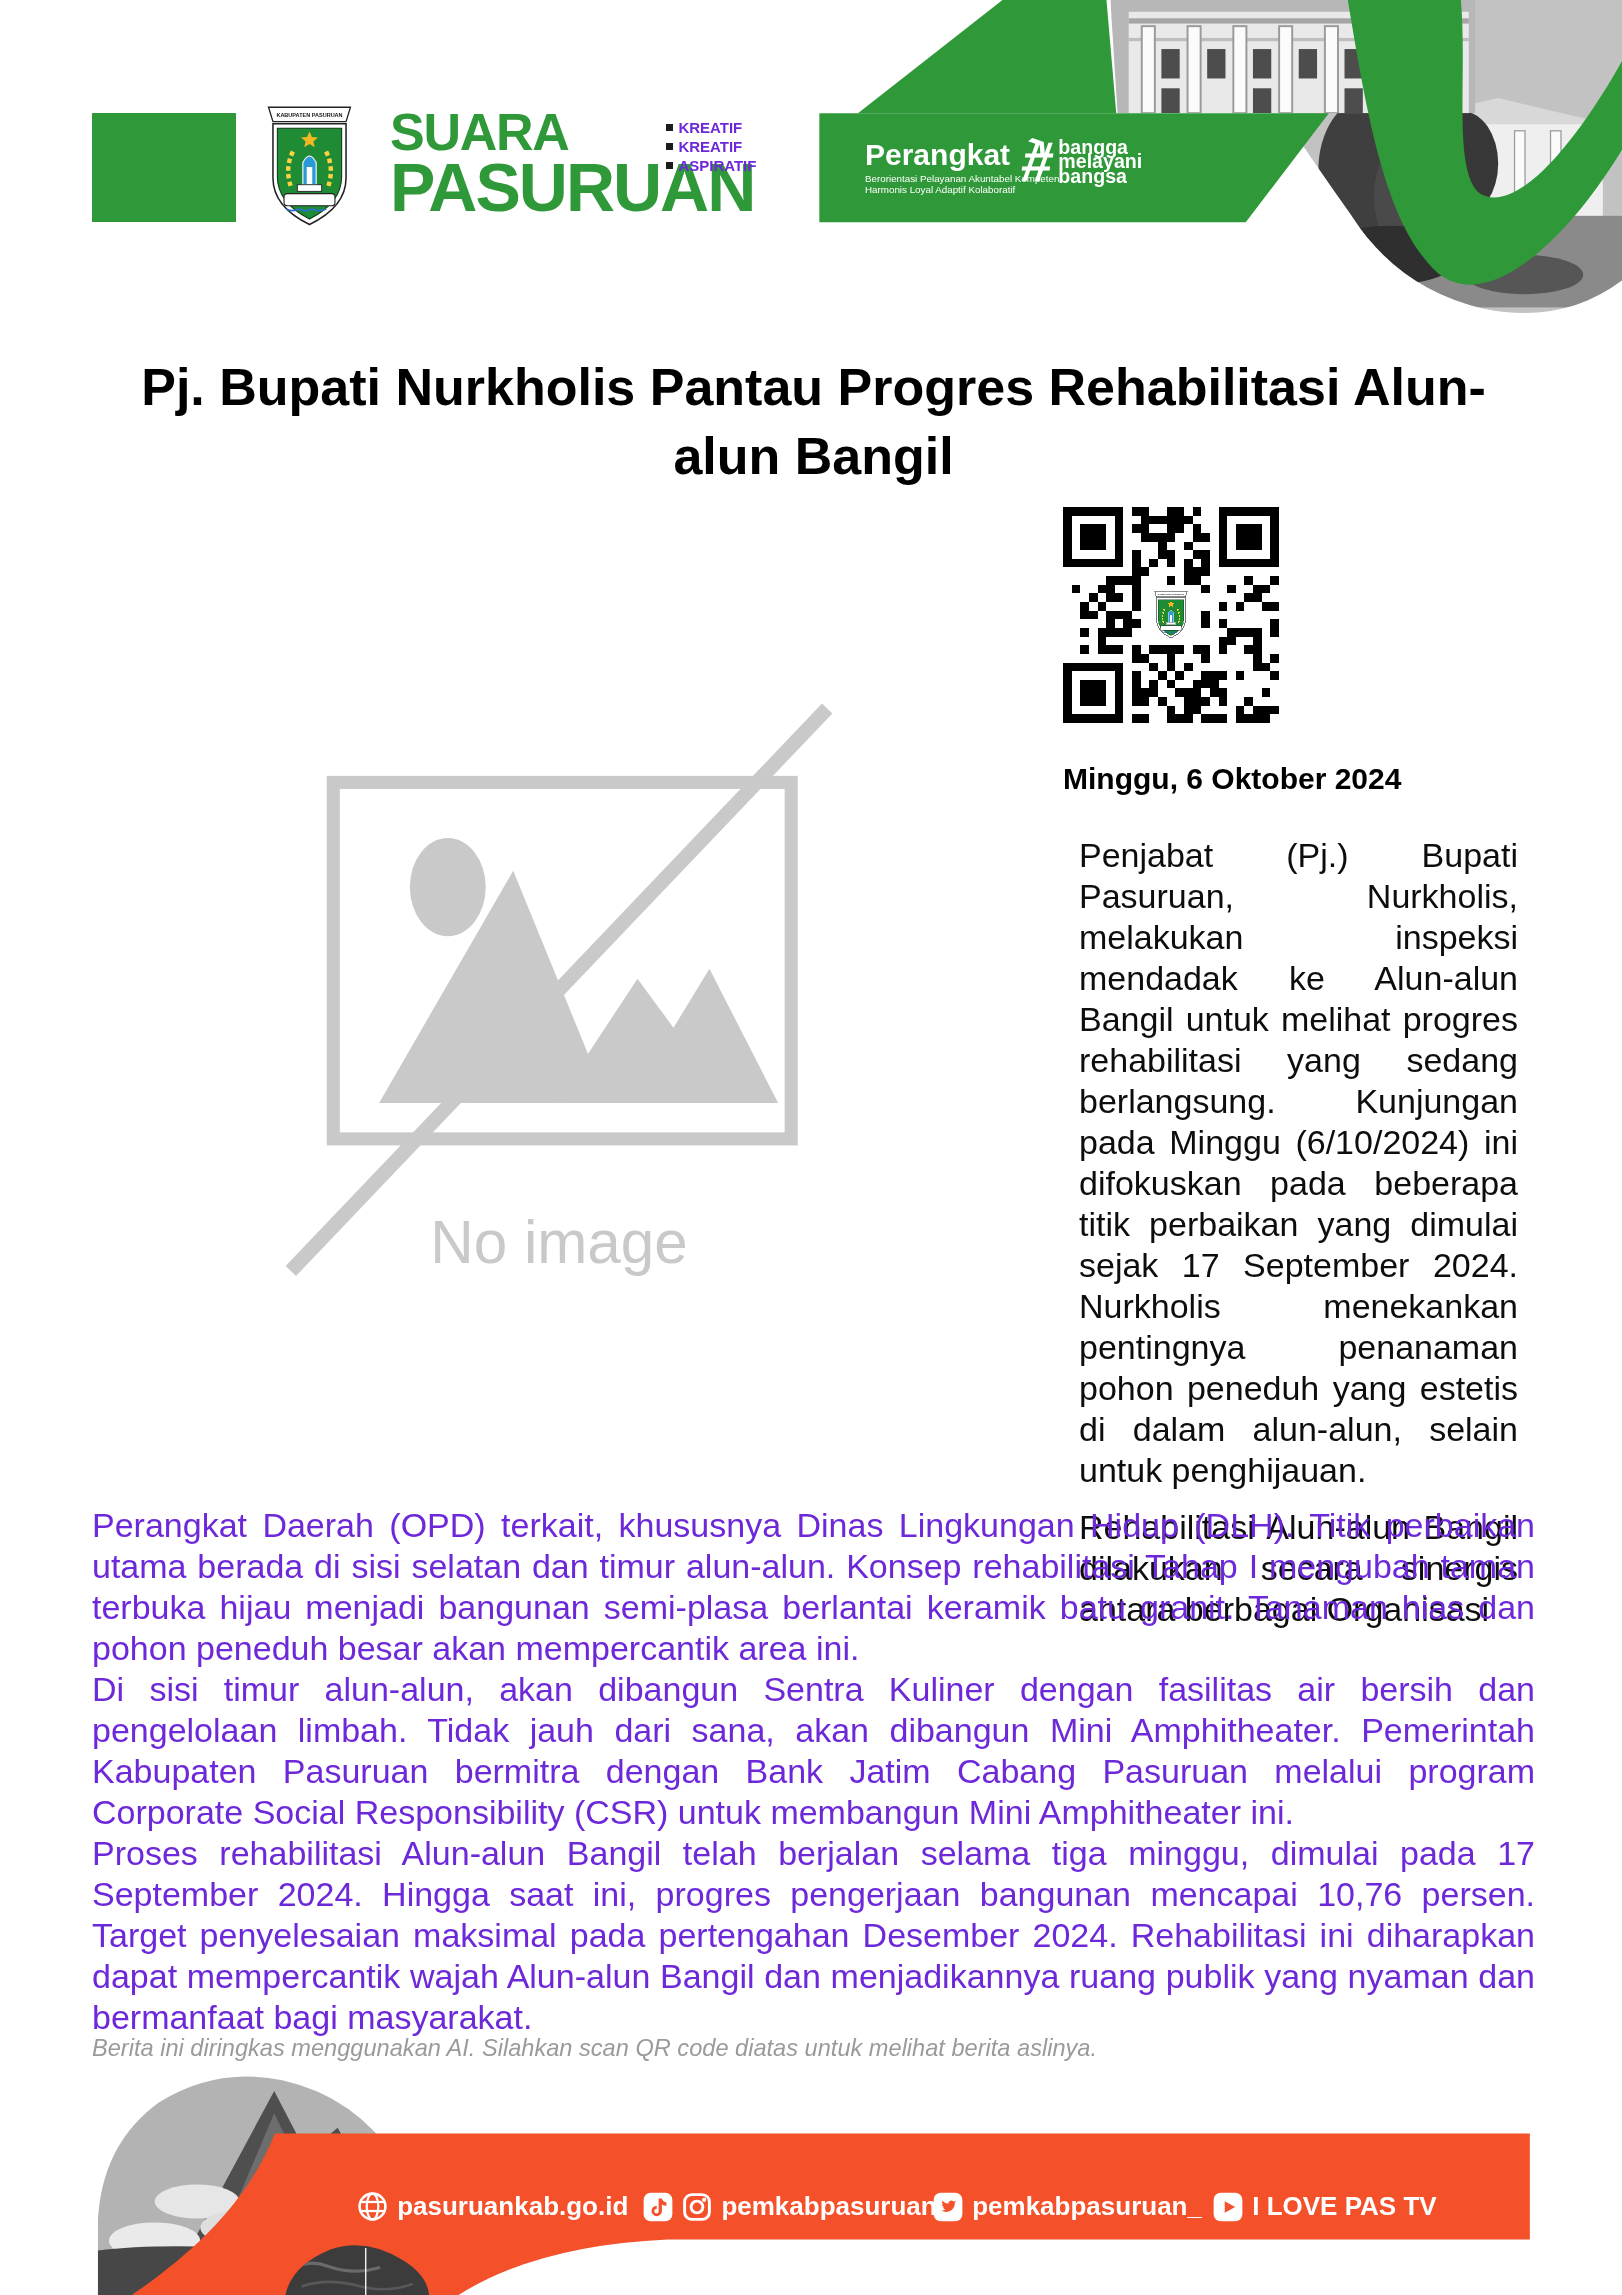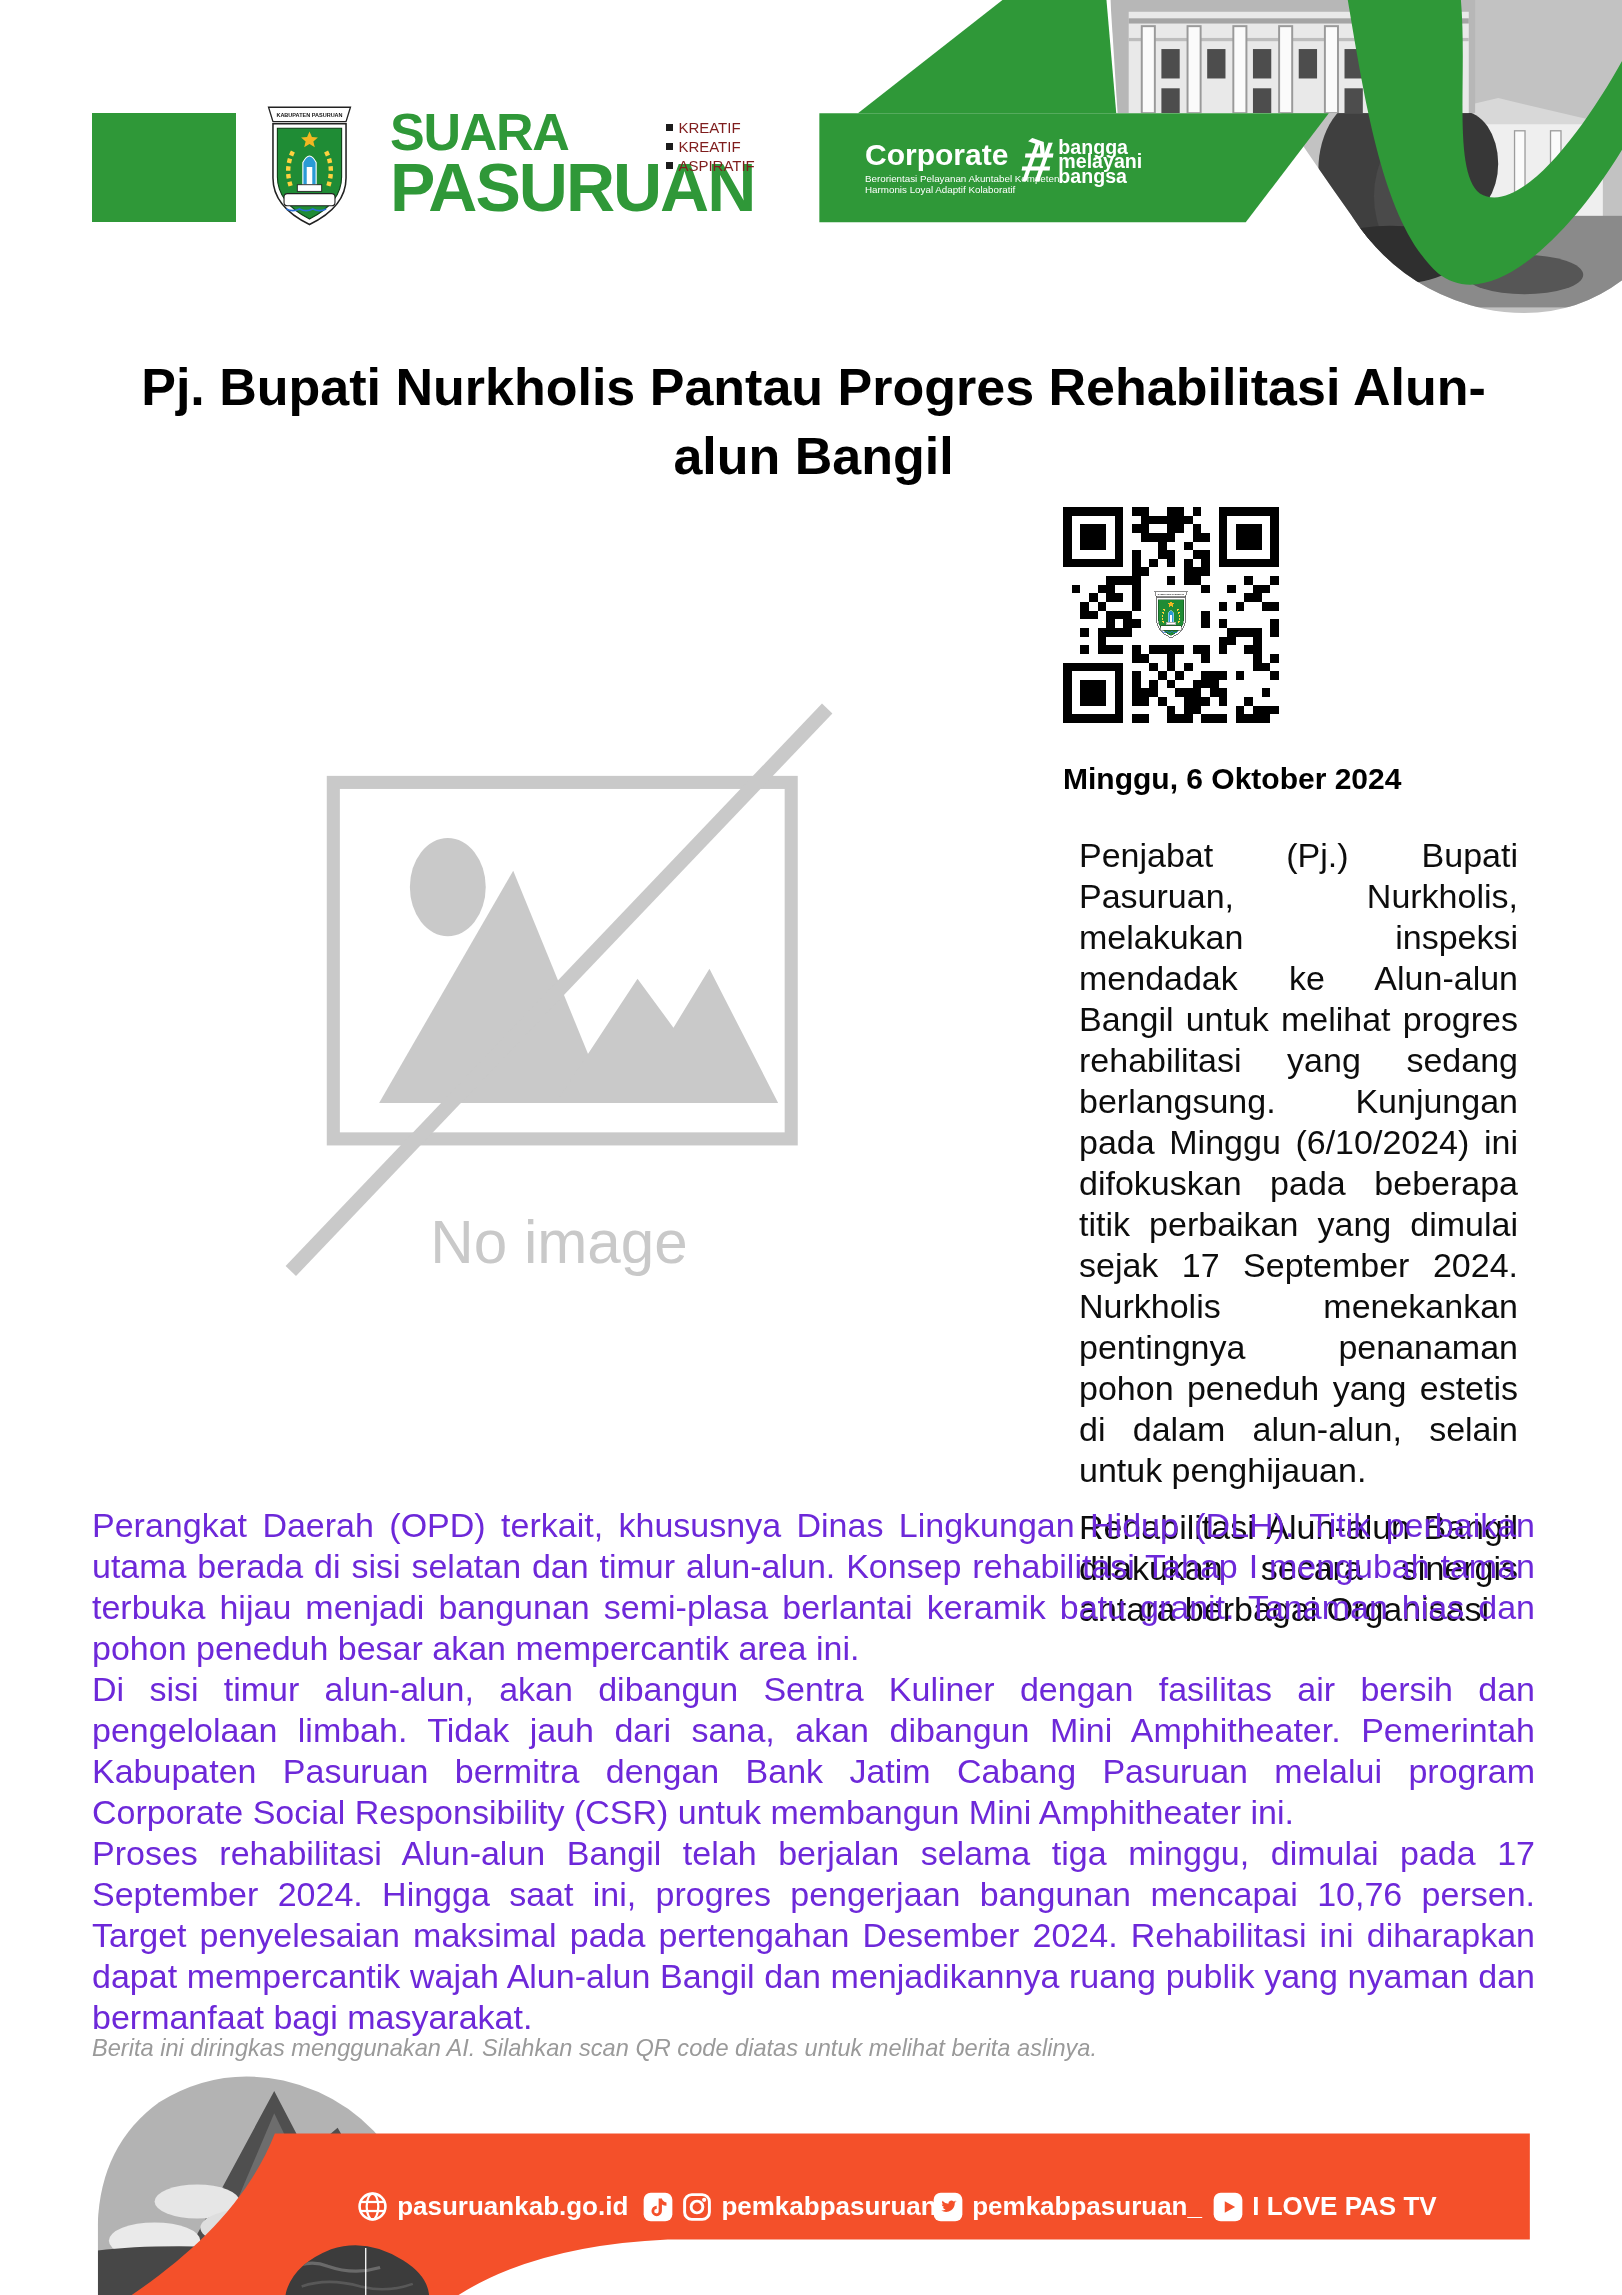--- a/index.html
+++ b/index.html
@@ -7,21 +7,21 @@
     width:1623px;height:2295px;position:relative;background:#ffffff;
     font-family:"Liberation Sans", sans-serif;color:#111;overflow:hidden;
   }
   .abs{position:absolute;}
 
   
   .brand-block{left:92px;top:113px;width:144px;height:109px;background:#2f9838;}
   .brand-text{left:390px;top:105px;line-height:55px;color:#2f9838;font-weight:bold;}
   .brand-text .l1{font-size:52px;letter-spacing:-1.3px;display:block;}
   .brand-text .l2{font-size:68px;letter-spacing:-2px;display:block;}
-  .tagline{left:666px;top:118px;font-size:15px;font-weight:normal;color:#7f1d1d;line-height:19px;}
+  .tagline{left:666px;top:118px;font-size:15px;font-weight:bold;color:#6d28d9;line-height:19px;}
   .tagline .row{display:flex;align-items:center;gap:5.2px;}
   .tagline .sq{width:7.2px;height:7.2px;background:#1c1c1c;display:inline-block;}
 
   .green-band{left:0;top:0;width:1623px;height:327px;pointer-events:none;}
 
   .berakhlak{left:865px;top:139px;color:#fff;}
   .berakhlak .t{font-size:30px;font-weight:bold;letter-spacing:0px;line-height:31px;}
   .berakhlak .chev{position:absolute;left:165px;top:-10.5px;font-size:19.6px;font-weight:bold;transform:rotate(-38deg);}
   .berakhlak .s{font-size:9.8px;line-height:11.8px;margin-top:2.6px;}
   .campaign{left:1022px;top:136px;color:#fff;display:flex;}
@@ -156,21 +156,21 @@
   <polygon points="1252,173 2031,173 1904,340 1252,340" fill="#2f9838"></polygon>
 
   <polygon points="1532,0 1691,0 1706,173 1311,173" fill="#2f9838"></polygon>
 
   <path d="M2060,0 C2090,180 2118,345 2198,418 C2278,482 2402,358 2480,228 L2480,92
            C2420,200 2322,332 2262,296 C2220,262 2243,120 2233,0 Z" fill="#2f9838"></path>
 </svg>
 
 <div class="abs berakhlak">
   <div class="t" style="position:relative">
-    <span>Corporate</span>
+    <span>Perangkat</span>
     <span class="chev">❯</span>
   </div>
   <div class="s">
     <div>Berorientasi Pelayanan Akuntabel Kompeten</div>
     <div>Harmonis Loyal Adaptif Kolaboratif</div>
   </div>
 </div>
 
 <div class="abs campaign">
   <div class="hash">#</div>

